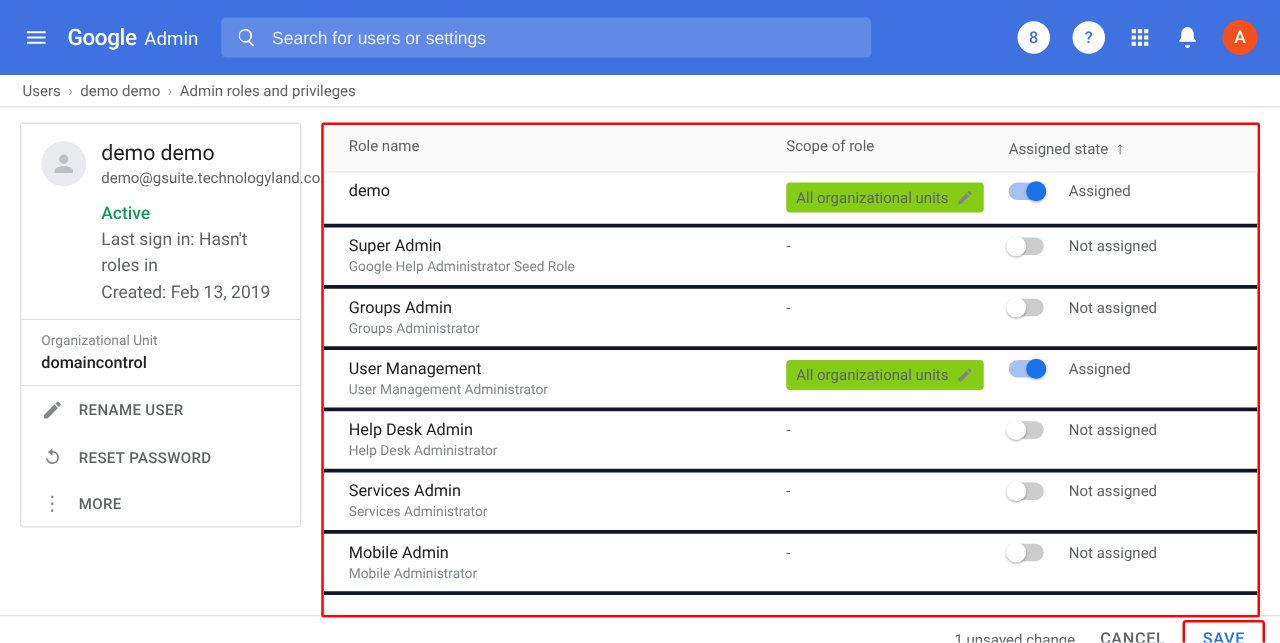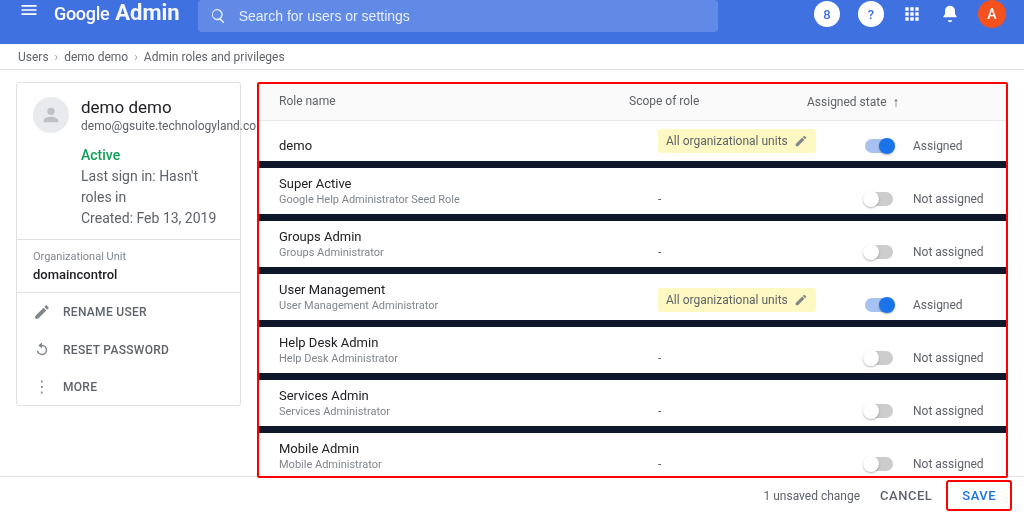--- a/index.html
+++ b/index.html
@@ -8,31 +8,31 @@
     font-size: 13px;
     color: #5f6368;
     background: #fff;
     width: 1024px;
     height: 514px;
     overflow: hidden;
   }
   
   .header {
     background: #3f71e1;
-    height: 44px;
+    height: 60px;
     display: flex;
-    align-items: flex-start;
-    padding: 0 8px;
+    align-items: center;
+    padding: 16px 8px;
     color: #fff;
   }
   .menu-btn { width: 42px; display:flex; justify-content:center; align-items:center; cursor:pointer; }
   .menu-btn svg { fill:#fff; width:20px; height:20px;}
   .logo { display:flex; align-items:baseline; margin-left: 4px;}
   .logo .g { font-size:18px; font-weight:500; letter-spacing:-0.3px;}
-  .logo .a { font-size:22px; font-weight:700; margin-left:6px; opacity:0.95;}
+  .logo .a { font-size:15px; font-weight:400; margin-left:6px; opacity:0.95;}
   .search {
     background: rgba(255,255,255,0.18);
     height: 32px;
     border-radius: 4px;
     flex: 0 0 520px;
     margin-left: 18px;
     display:flex; align-items:center;
     padding: 0 12px;
     color: rgba(255,255,255,0.85);
   }
@@ -128,33 +128,32 @@
     background:#fafafa;
     padding: 10px 20px;
     border-bottom:1px solid #e8eaed;
   }
   .col-name { flex: 0 0 350px; }
   .col-scope { flex: 0 0 178px; }
   .col-state { flex: 1; display:flex; align-items:center; }
   .col-state .arrow { margin-left:6px; font-size:14px; }
   .rows { flex:1; overflow-y:auto; }
   .row {
-    display:flex; align-items:flex-end;
+    display:flex; align-items:flex-start;
     padding: 8px 20px;
-    border-bottom:7px solid #0f172a;
+    border-bottom:3px solid #0f172a;
     min-height: 44px;
-    gap: 29px;
   }
   .row .rname { flex:0 0 350px; }
   .row .rname .t1 { font-size:13px; color:#202124; }
   .row .rname .t2 { font-size:11px; color:#80868b; margin-top:2px;}
   .row .rscope { flex:0 0 178px; font-size:12px; color:#5f6368;}
   .scope-chip {
     display:inline-flex; align-items:center;
-    background:#fef9c3; border-radius:3px;
+    background:#84cc16; border-radius:3px;
     padding:5px 8px; font-size:12px; color:#5f6368;
   }
   .scope-chip svg { width:14px; height:14px; fill:#80868b; margin-left:6px;}
   .row .rstate { flex:1; display:flex; align-items:center; }
   .toggle {
     width:28px; height:14px; border-radius:8px; background:#ccc; position:relative; cursor:pointer;
     margin-right: 20px;
   }
   .toggle::after {
     content:''; position:absolute; width:16px; height:16px; border-radius:50%;
@@ -284,21 +283,21 @@
             <div class="rscope"><span class="scope-chip">All organizational units <svg viewBox="0 0 24 24">
                   <path d="M3 17.25V21h3.75L17.8 9.94l-3.75-3.75L3 17.25zM20.7 7.04a1 1 0 000-1.41l-2.34-2.34a1 1 0 00-1.41 0l-1.83 1.83 3.75 3.75 1.83-1.83z"></path>
                 </svg></span></div>
             <div class="rstate">
               <div class="toggle on"></div>
               <span class="state-label">Assigned</span>
             </div>
           </div>
           <div class="row">
             <div class="rname">
-              <div class="t1">Super Active</div>
+              <div class="t1">Super Admin</div>
               <div class="t2">Google Help Administrator Seed Role</div>
             </div>
             <div class="rscope"><span>-</span></div>
             <div class="rstate">
               <div class="toggle"></div>
               <span class="state-label">Not assigned</span>
             </div>
           </div>
           <div class="row">
             <div class="rname">

